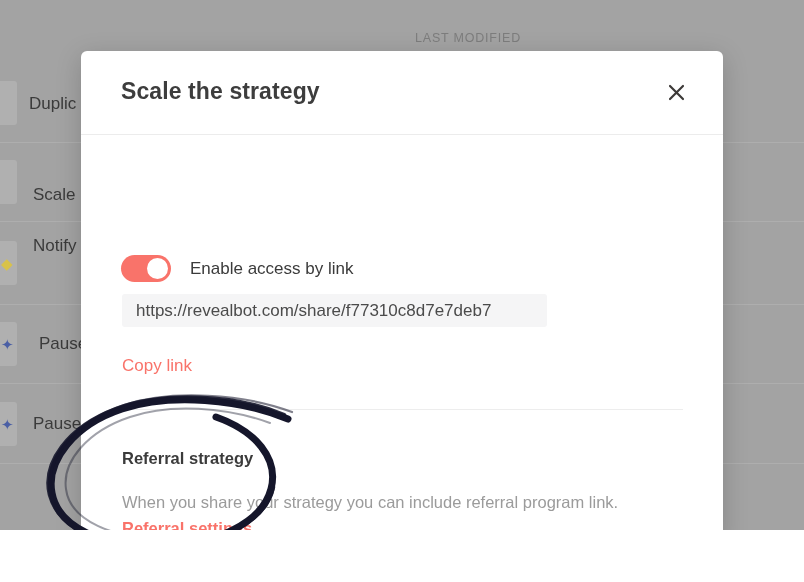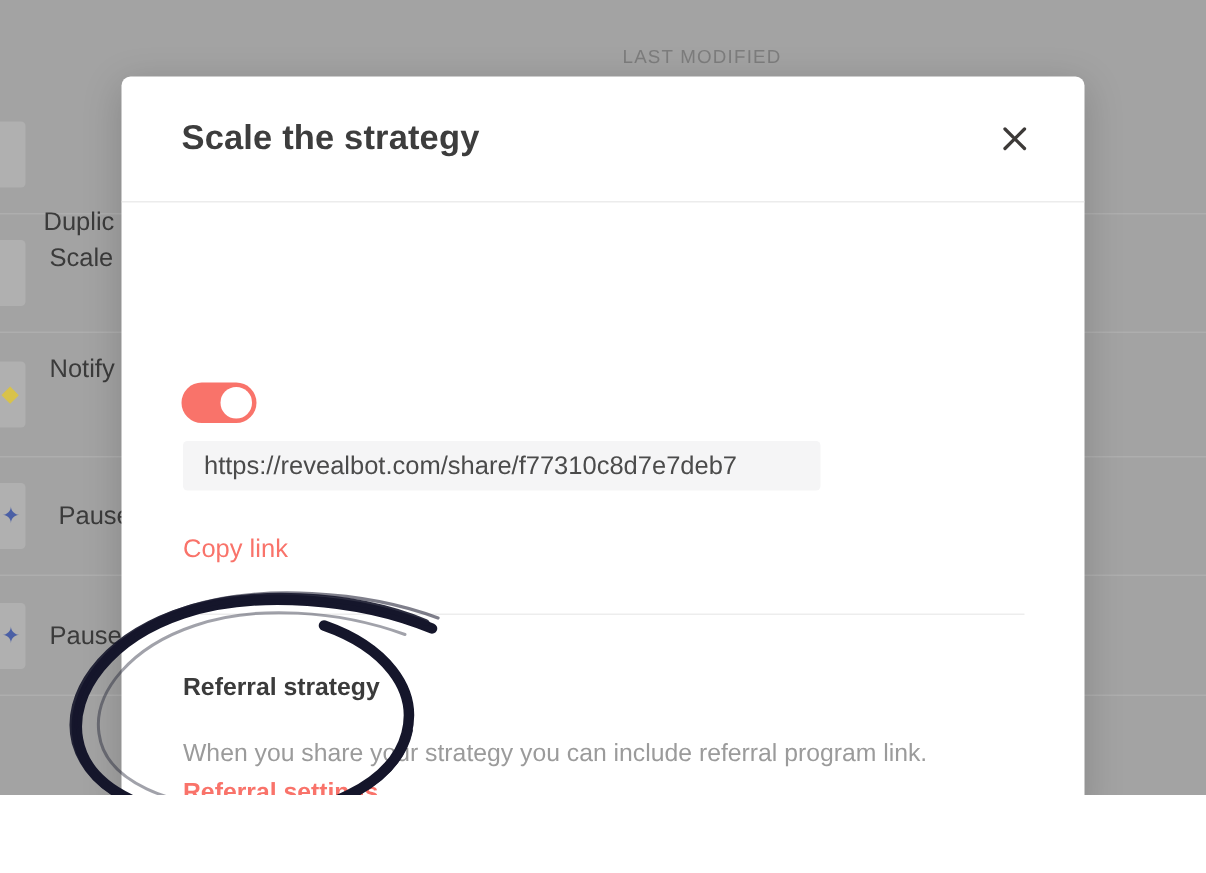--- a/index.html
+++ b/index.html
@@ -247,27 +247,27 @@
   <div class="bg-layer">
 
     <div class="bg-col-header">LAST MODIFIED</div>
 
     <div id="bg-rows">
         <div class="bg-row" style="top: 63px; height: 80px;">
           <div class="bg-row-inner">
             <div class="bg-row-icon"></div>
           </div>
         </div>
-        <div class="bg-row-label" style="left: 29px; top: 94px; margin-top: 44px;">Duplic</div>
+        <div class="bg-row-label" style="left: 29px; top: 94px;">Duplic</div>
         <div class="bg-row" style="top: 143px; height: 79px;">
           <div class="bg-row-inner">
             <div class="bg-row-icon"></div>
           </div>
         </div>
-        <div class="bg-row-label" style="left: 33px; top: 162px;">Scale </div>
+        <div class="bg-row-label" style="left: 33px; top: 185px;">Scale </div>
         <div class="bg-row" style="top: 222px; height: 83px;">
           <div class="bg-row-inner">
             <div class="bg-row-icon"></div>
             <div class="bg-row-glyph" style="color: rgb(216, 194, 74);">◆</div>
           </div>
         </div>
         <div class="bg-row-label" style="left: 33px; top: 236px;">Notify</div>
         <div class="bg-row" style="top: 305px; height: 79px;">
           <div class="bg-row-inner">
             <div class="bg-row-icon"></div>
@@ -298,20 +298,21 @@
         </span>
       </button>
     </div>
 
     <div class="modal-body">
 
       <div class="toggle-row row-enable">
         <div class="toggle">
           <div class="knob"></div>
         </div>
+        <span class="toggle-label">Enable access by link</span>
       </div>
 
       <div class="url-box" title="https://revealbot.com/share/f77310c8d7e7deb7">https://revealbot.com/share/f77310c8d7e7deb7</div>
 
       <a class="copy-link">Copy link</a>
 
       <div class="divider"></div>
 
       <div class="section-title">Referral strategy</div>
 

